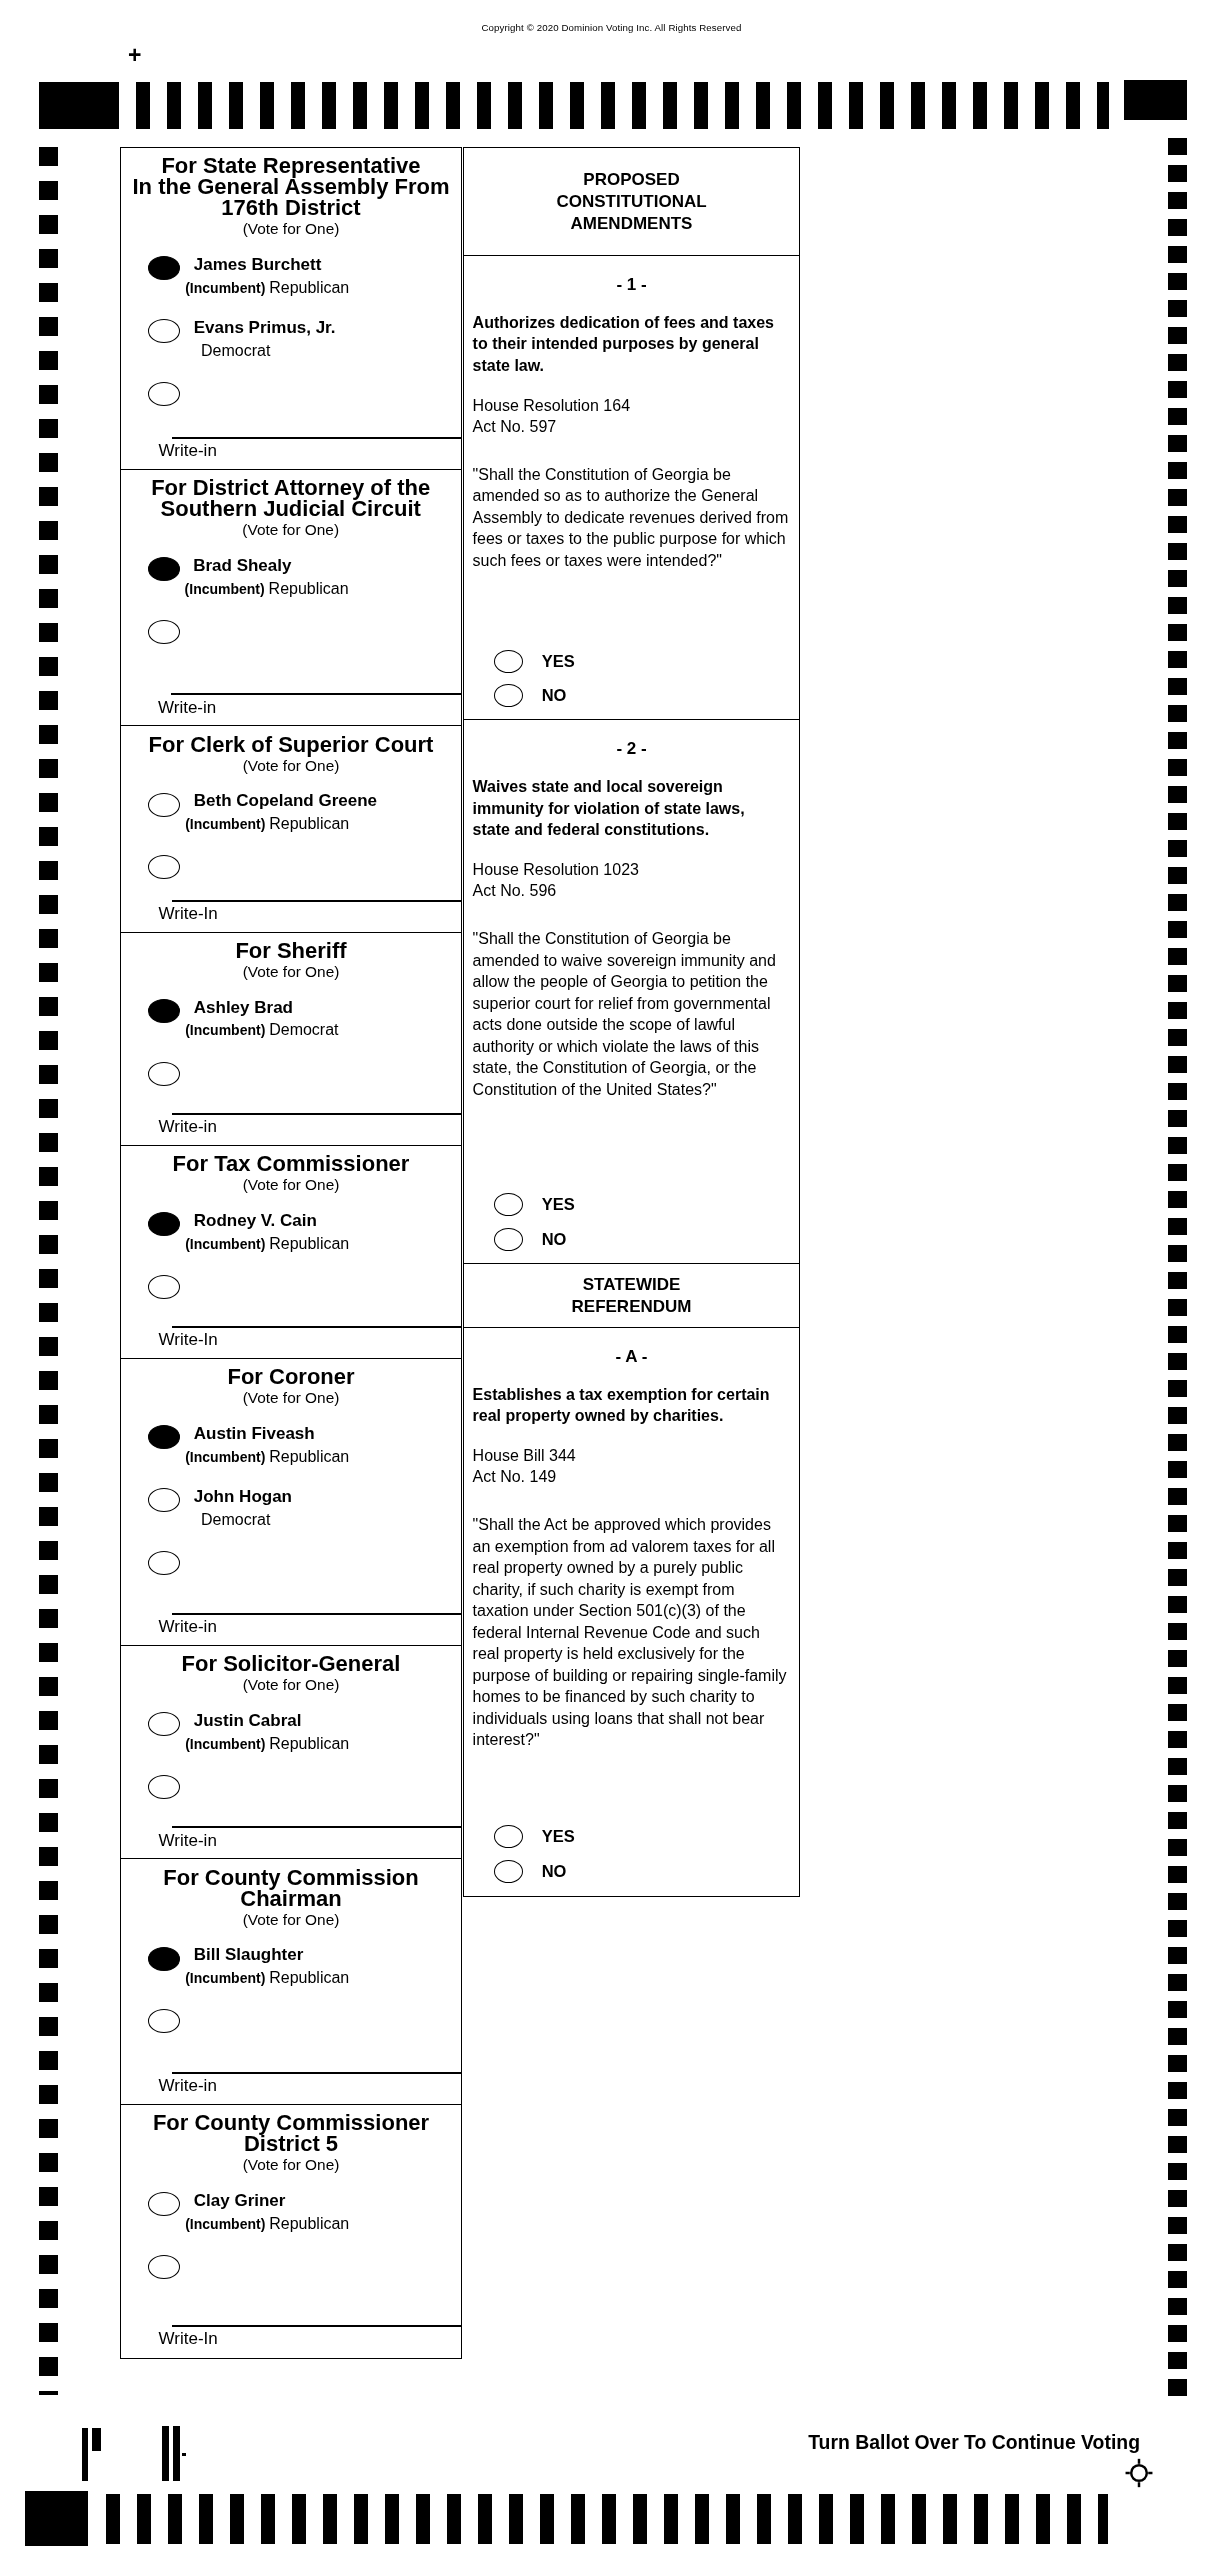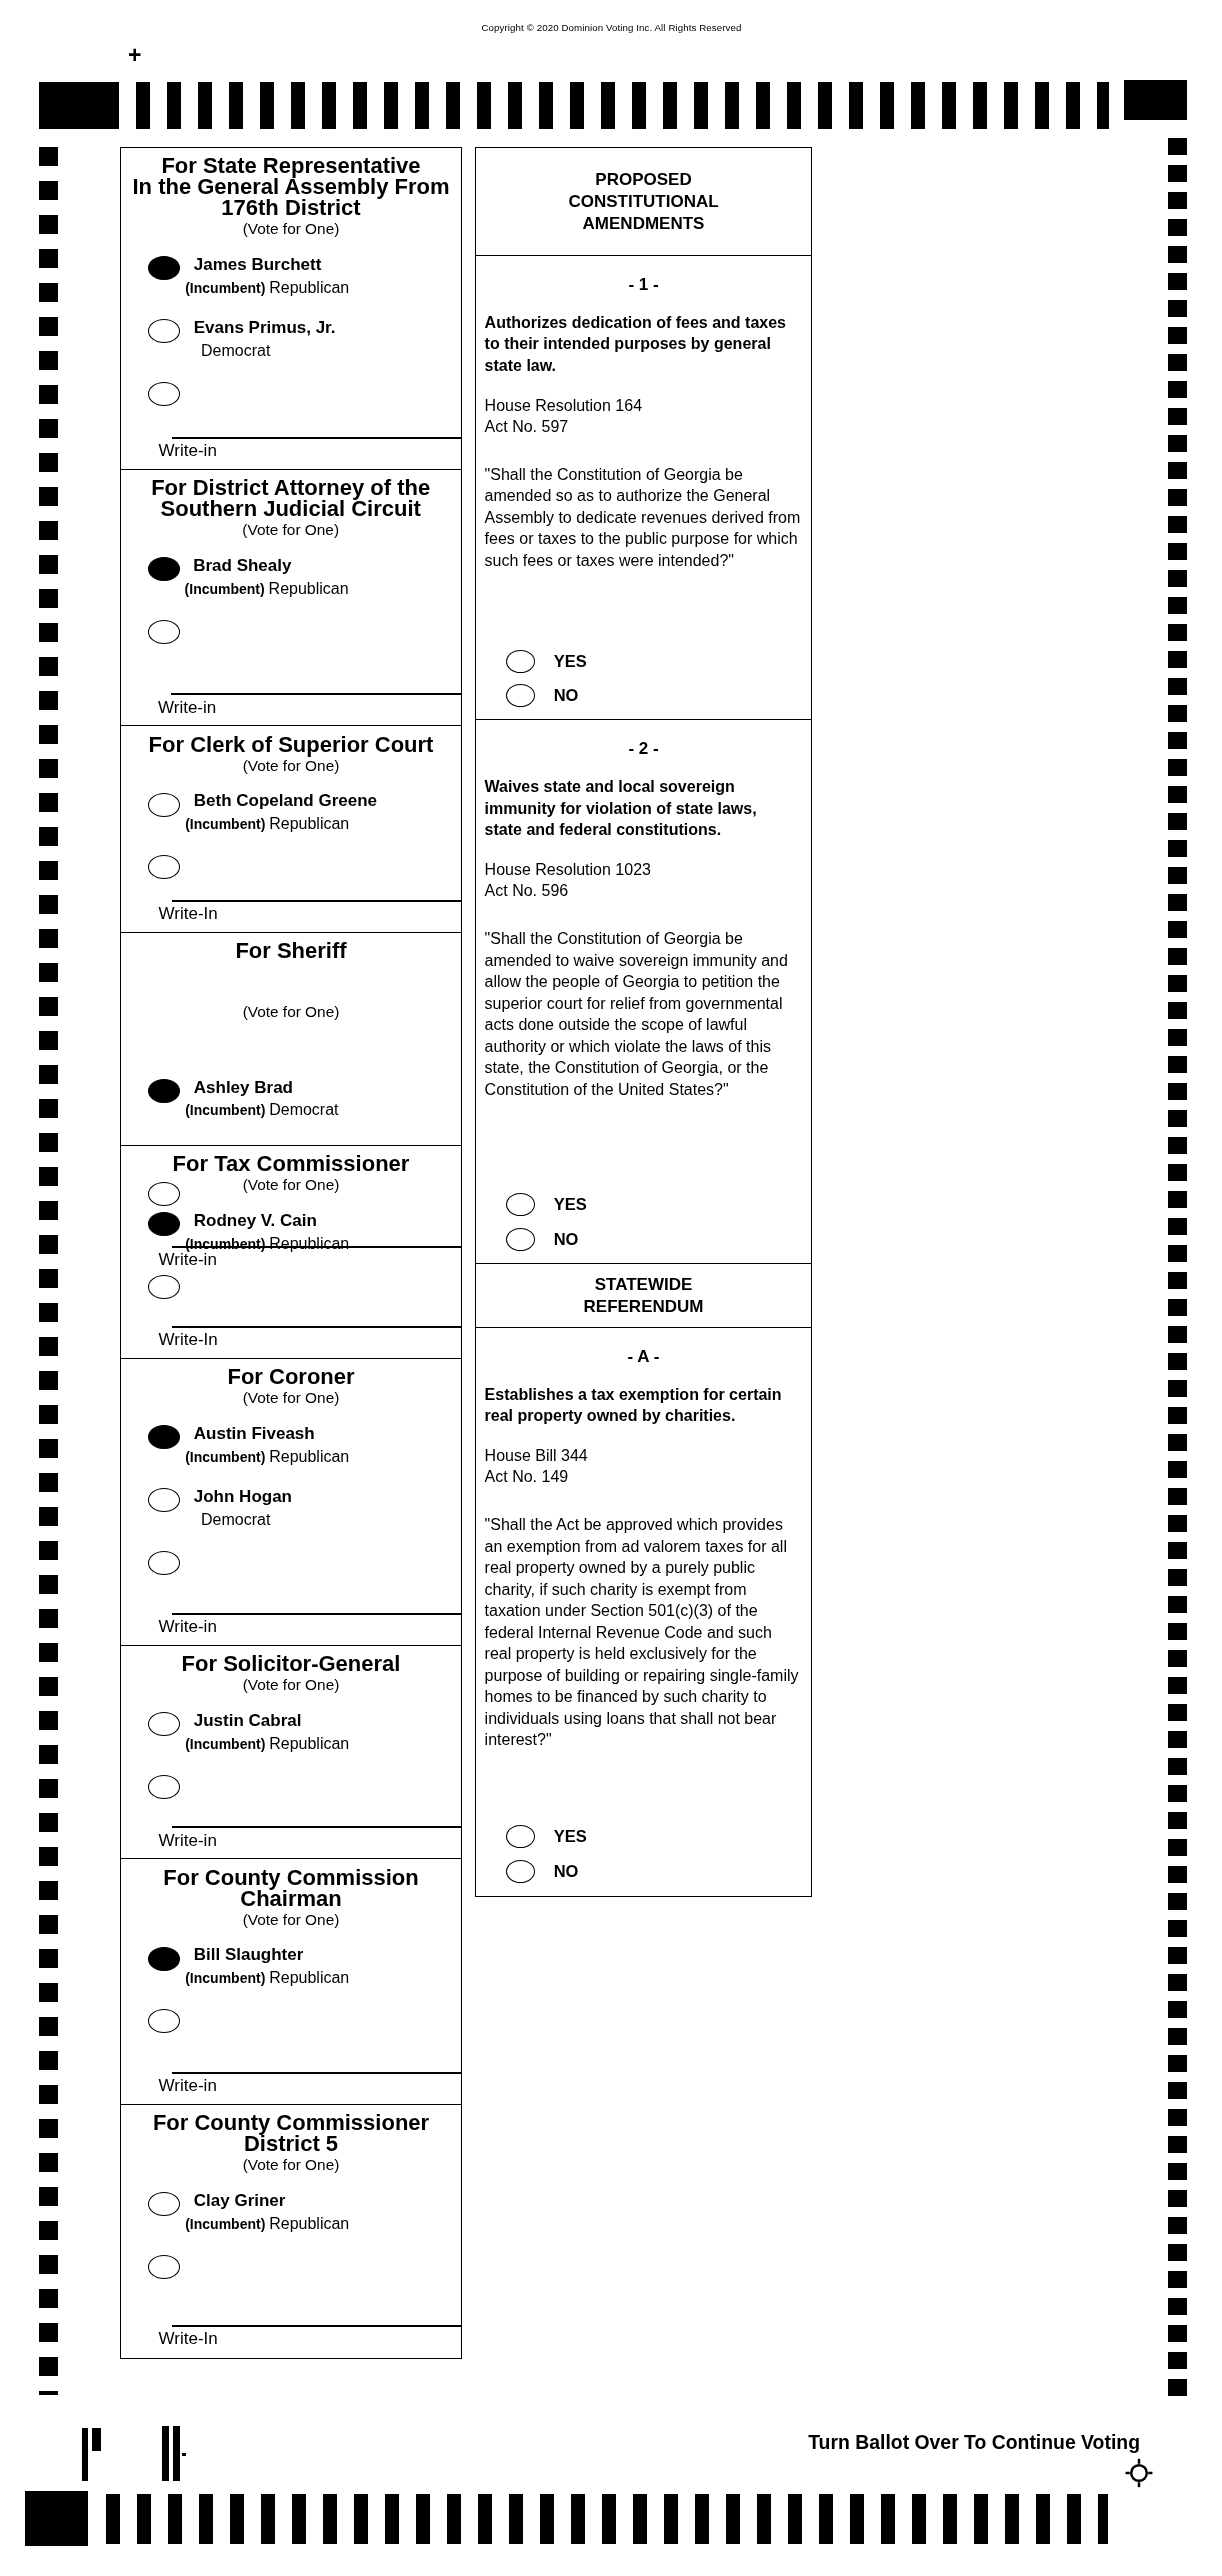--- a/index.html
+++ b/index.html
@@ -20,21 +20,21 @@
          background:repeating-linear-gradient(to right,#000 0 13.6px,transparent 13.6px 31px)}
   .block-bl{position:absolute;left:25px;top:2491px;width:63px;height:55px;background:#000}
   .marks-left{position:absolute;left:39px;top:147px;width:19.4px;height:2248px;
          background:repeating-linear-gradient(to bottom,#000 0 18.6px,transparent 18.6px 34px)}
   .marks-right{position:absolute;left:1168px;top:138px;width:18.6px;height:2260px;
          background:repeating-linear-gradient(to bottom,#000 0 17px,transparent 17px 27px)}
   .bm{position:absolute;background:#000}
 
   
   #contests-col{position:absolute;left:120px;top:147px;width:342px}
-  #measures-col{position:absolute;left:475px;top:147px;width:337px}
+  #measures-col{position:absolute;left:463px;top:147px;width:337px}
 
   .box{border:1.8px solid #000;box-sizing:border-box;display:flex;flex-direction:column;
        padding:7.2px 8.6px 8.6px;background:#fff}
   .box + .box{margin-top:-1.8px}
 
   
   .c-title{font-weight:bold;font-size:22px;line-height:21px;text-align:center;white-space:pre-line}
   .c-instr{font-size:15.4px;line-height:21.5px;text-align:center}
   .cand{display:flex;margin-top:20px}
   .cand.first{margin-top:14.3px}
@@ -149,21 +149,21 @@
         </div>
         <div class="cand">
           <div class="bubble"></div>
           <div class="cand-info"></div>
         </div>
         <div class="writein">
           <div class="wi-line"></div>
           <div class="wi-label">Write-In</div>
         </div>
       </div>
-      <div class="box" style="height: 215px; gap: 40px;">
+      <div class="box" style="height: 215px;">
         <div class="c-title">For Sheriff</div>
         <div class="c-instr">(Vote for One)</div>
         <div class="cand first">
           <div class="bubble filled"></div>
           <div class="cand-info">
             <div class="cand-name">Ashley Brad</div>
             <div class="cand-party"><span class="party-inc">(Incumbent) </span><span>Democrat</span></div>
           </div>
         </div>
         <div class="cand">

